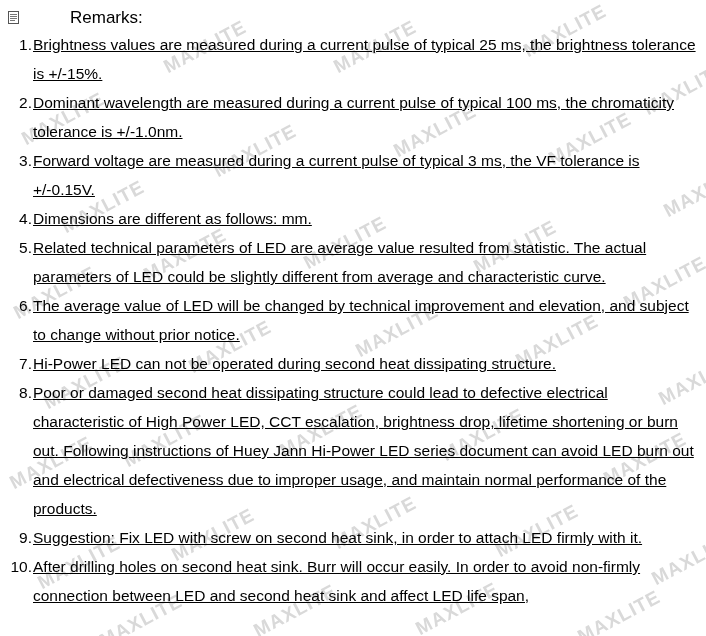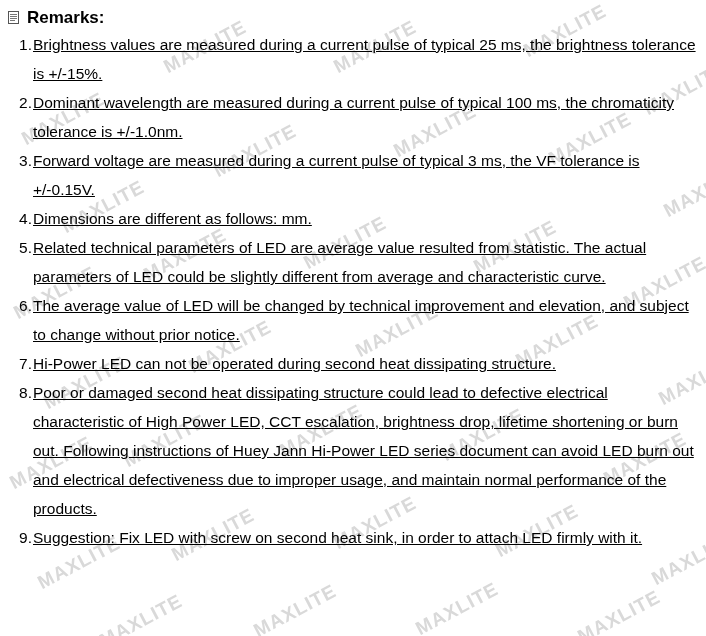--- a/index.html
+++ b/index.html
@@ -72,22 +72,23 @@
     height: 1px;
     background: #777;
   }
   .title-icon .l1 { top: 3px; }
   .title-icon .l2 { top: 5px; }
   .title-icon .l3 { top: 7px; }
   .title-icon .l4 { top: 9px; width: 5px; }
 
   .title-text {
     font-size: 17px;
-    font-weight: bold;
+    font-weight: normal;
     line-height: 20px;
+    margin-left: 43px;
   }
 
   ol.remarks {
     list-style: none;
     margin: 0;
     padding: 0;
   }
   ol.remarks > li {
     display: flex;
     align-items: flex-start;
@@ -199,15 +200,19 @@
         <span class="txt">Hi-Power LED can not be operated during second heat dissipating structure.</span>
       </li>
       <li>
         <span class="num">8.</span>
         <span class="txt">Poor or damaged second heat dissipating structure could lead to defective electrical characteristic of High Power LED, CCT escalation, brightness drop, lifetime shortening or burn out. Following instructions of Huey Jann Hi-Power LED series document can avoid LED burn out and electrical defectiveness due to improper usage, and maintain normal performance of the products.</span>
       </li>
       <li>
         <span class="num">9.</span>
         <span class="txt">Suggestion: Fix LED with screw on second heat sink, in order to attach LED firmly with it.</span>
       </li>
+      <li>
+        <span class="num">10.</span>
+        <span class="txt">After drilling holes on second heat sink. Burr will occur easily. In order to avoid non-firmly connection between LED and second heat sink and affect LED life span,</span>
+      </li>
     </ol>
 
 </div>
 
 </body></html>

